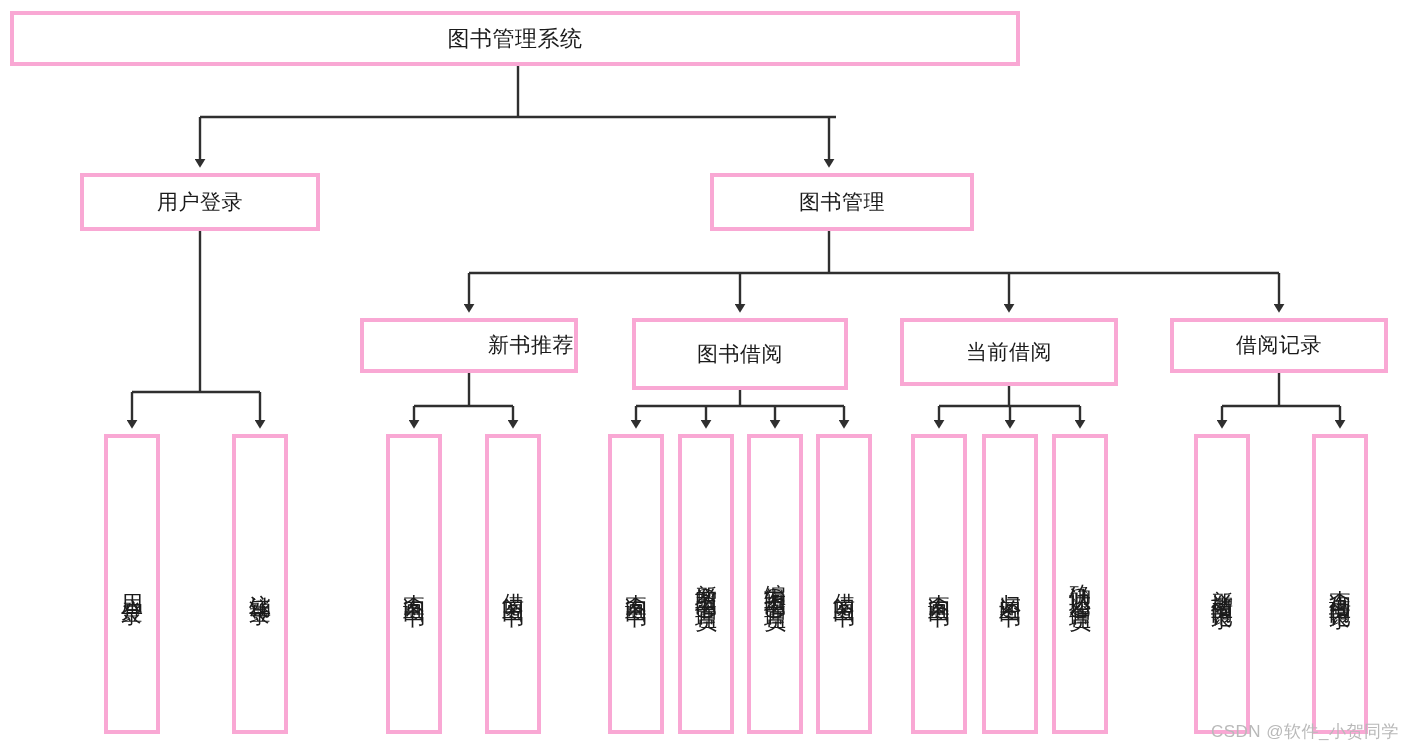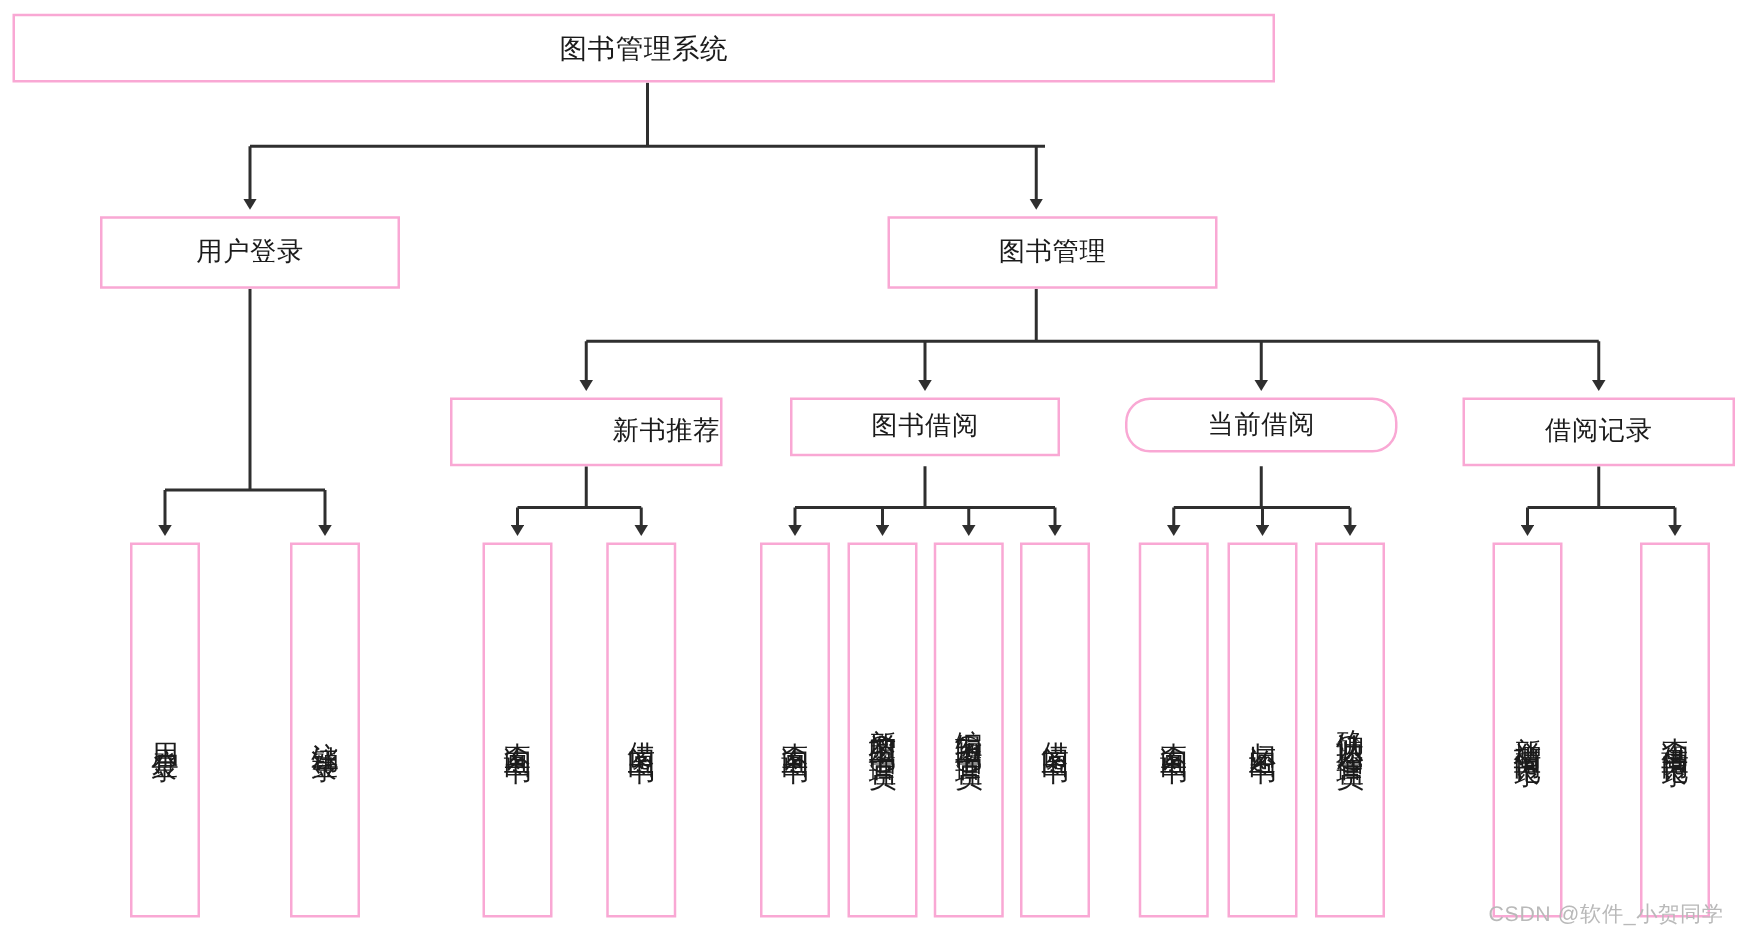--- a/index.html
+++ b/index.html
@@ -22,21 +22,21 @@
     left: 0;
     top: 0;
     width: 1405px;
     height: 747px;
     pointer-events: none;
   }
   .node {
     position: absolute;
     box-sizing: border-box;
     background: #ffffff;
-    border: 2px solid #f9a8d4;
+    border: 4px solid #f9a8d4;
     display: flex;
     align-items: center;
     justify-content: center;
     color: #1b1b1b;
   }
   .node .label {
     display: block;
     text-align: center;
     line-height: 1.18;
     white-space: pre;
@@ -53,21 +53,21 @@
     writing-mode: vertical-rl;
     text-orientation: upright;
     font-size: 22px;
     letter-spacing: 4px;
     line-height: 1;
     white-space: nowrap;
   }
   #root-node .label { font-size: 22px; }
   .watermark {
     position: absolute;
-    right: 26px;
+    right: 6px;
     bottom: 4px;
     font-size: 17px;
     color: #b9b9b9;
     white-space: nowrap;
     letter-spacing: 0.5px;
   }
 </style>
 </head>
 <body>
 
@@ -130,24 +130,24 @@
   <div class="node horiz" style="left:80px; top:173px; width:240px; height:58px;">
     <span class="label">用户登录</span>
   </div>
   <div class="node horiz" style="left:710px; top:173px; width:264px; height:58px;">
     <span class="label">图书管理</span>
   </div>
 
   <div class="node horiz" style="left:360px; top:318px; width:218px; height:55px;justify-content:flex-end;">
     <span class="label">新书推荐</span>
   </div>
-  <div class="node horiz" style="left:632px; top:318px; width:216px; height:47px;">
+  <div class="node horiz" style="left:632px; top:318px; width:216px; height:72px;">
     <span class="label">图书借阅</span>
   </div>
-  <div class="node horiz" style="left:900px; top:318px; width:218px; height:44px;border-radius:20px;">
+  <div class="node horiz" style="left:900px; top:318px; width:218px; height:68px;">
     <span class="label">当前借阅</span>
   </div>
   <div class="node horiz" style="left:1170px; top:318px; width:218px; height:55px;align-items:center;">
     <span class="label">借阅记录</span>
   </div>
 
   <div class="node vert" style="left:104px; top:434px; width:56px; height:300px;">
     <span class="label">用户登录</span>
   </div>
   <div class="node vert" style="left:232px; top:434px; width:56px; height:300px;">

